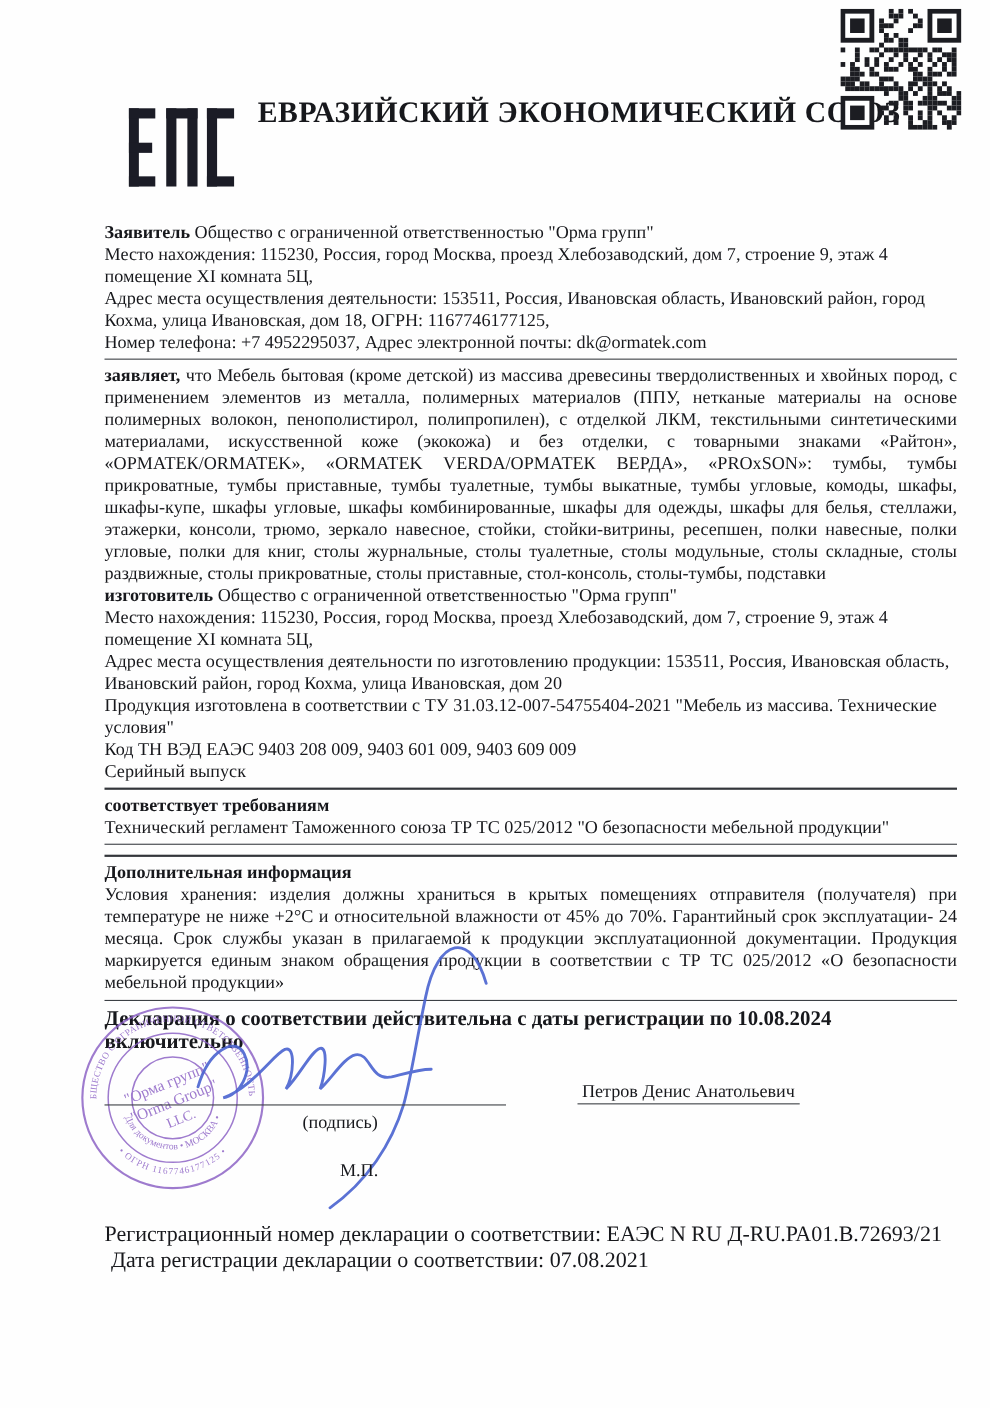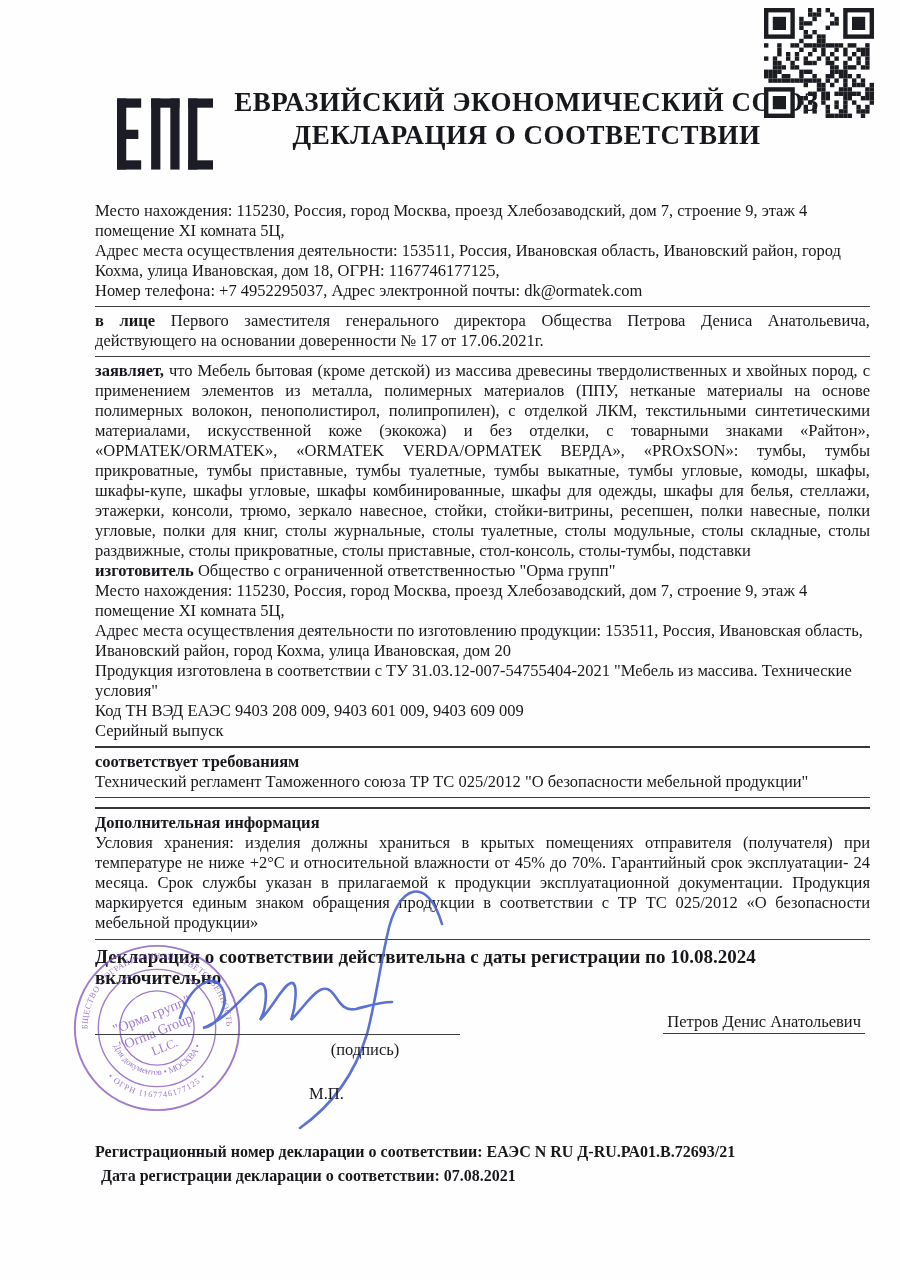--- a/index.html
+++ b/index.html
@@ -20,27 +20,27 @@
   .sect{padding-top:4px;margin-top:5px;}
   .rule-thin{border-top:1.6px solid #3c4045;}
   .rule-thick{border-top:2.2px solid #33363b;}
   p.ln{margin:0;font-size:16.5px;line-height:20px;}
   p.just{text-align:justify;}
   b.lead{font-weight:bold;}
   .first-block{margin-top:13px;}
   .validity{font-weight:bold;font-size:19px;line-height:21px;padding-top:6px;margin-top:6px;}
   .sig-area{position:relative;height:138px;margin-top:4px;}
   .sig-line{position:absolute;left:0;top:42px;width:365px;border-top:1.6px solid #3c4045;}
-  .sig-caption{position:absolute;left:180px;top:48px;width:180px;text-align:center;font-size:16.5px;}
-  .name-block{position:absolute;left:430px;top:20px;width:340px;text-align:right;font-size:16.5px;}
+  .sig-caption{position:absolute;left:180px;top:48px;width:180px;font-size:16.5px;}
+  .name-block{position:absolute;left:430px;top:20px;width:340px;text-align:left;font-size:16.5px;}
   .name-underline{display:inline-block;border-bottom:1.5px solid #3c4045;padding:0 4px 1px;}
   .fio-caption{margin-top:4px;}
   .mp{position:absolute;left:214px;top:92px;font-size:16.5px;}
   .footer{margin-top:10px;}
-  .footer p{margin:0;font-weight:bold;font-size:16px;line-height:24px;}
+  .footer p{margin:0;font-weight:normal;font-size:20px;line-height:24px;}
   .footer p + p{padding-left:6px;}
   .stamp-svg{position:absolute;left:-26px;top:-52px;width:176px;height:176px;opacity:.82;pointer-events:none;}
   .sig-ink{position:absolute;left:45px;top:-126px;width:330px;height:272px;opacity:.9;pointer-events:none;}
 </style>
 </head>
 <body>
 
 <div class="page">
 
   <div class="qr-wrap">
@@ -267,35 +267,32 @@
         <rect x="0" y="87" width="34" height="13"></rect>
       <rect x="48" y="0" width="13" height="100"></rect>
         <rect x="75" y="0" width="13" height="100"></rect>
       <rect x="48" y="0" width="40" height="13"></rect>
       <rect x="100" y="0" width="13" height="100"></rect>
         <rect x="100" y="0" width="35" height="13"></rect>
       <rect x="100" y="87" width="35" height="13"></rect>
     </svg>
     <div class="title-block">
       <div class="title-line">ЕВРАЗИЙСКИЙ ЭКОНОМИЧЕСКИЙ СОЮЗ</div>
-      <div class="title-line">ДЕКЛАРАЦИЯ О СООТВЕТСТВИИ</div>
     </div>
   </div>
 
   <div class="content">
 
     <div class="sect first-block">
+      <p class="ln"><b class="lead">Заявитель</b><span> Общество с ограниченной ответственностью "Орма групп"</span></p>
       <p class="ln">Место нахождения: 115230, Россия, город Москва, проезд Хлебозаводский, дом 7, строение 9, этаж 4 помещение XI комната 5Ц,</p>
       <p class="ln">Адрес места осуществления деятельности: 153511, Россия, Ивановская область, Ивановский район, город Кохма, улица Ивановская, дом 18, ОГРН: 1167746177125,</p>
       <p class="ln">Номер телефона: +7 4952295037, Адрес электронной почты: dk@ormatek.com</p>
     </div>
 
-    <div class="sect rule-thin">
-      <p class="ln just"><b class="lead">в лице</b><span>  Первого заместителя генерального директора Общества Петрова Дениса Анатольевича, действующего на основании доверенности № 17 от 17.06.2021г.</span></p>
-    </div>
 
     <div class="sect rule-thin">
       <p class="ln just"><b class="lead">заявляет,</b><span> что Мебель бытовая (кроме детской) из массива древесины твердолиственных и хвойных пород, с применением элементов из металла, полимерных материалов (ППУ, нетканые материалы на основе полимерных волокон, пенополистирол, полипропилен), с отделкой ЛКМ, текстильными синтетическими материалами, искусственной коже (экокожа) и без отделки, с товарными знаками «Райтон», «ОРМАТЕК/ORMATEK», «ORMATEK VERDA/ОРМАТЕК ВЕРДА», «PROxSON»: тумбы, тумбы прикроватные, тумбы приставные, тумбы туалетные, тумбы выкатные, тумбы угловые, комоды, шкафы, шкафы-купе, шкафы угловые, шкафы комбинированные, шкафы для одежды, шкафы для белья, стеллажи, этажерки, консоли, трюмо, зеркало навесное, стойки, стойки-витрины, ресепшен, полки навесные, полки угловые, полки для книг, столы журнальные, столы туалетные, столы модульные, столы складные, столы раздвижные, столы прикроватные, столы приставные, стол-консоль, столы-тумбы, подставки</span></p>
       <p class="ln"><b class="lead">изготовитель</b><span> Общество с ограниченной ответственностью "Орма групп"</span></p>
       <p class="ln">Место нахождения: 115230, Россия, город Москва, проезд Хлебозаводский, дом 7, строение 9, этаж 4 помещение XI комната 5Ц,</p>
       <p class="ln">Адрес места осуществления деятельности по изготовлению продукции: 153511, Россия, Ивановская область, Ивановский район, город Кохма, улица Ивановская, дом 20</p>
       <p class="ln">Продукция изготовлена в соответствии с ТУ 31.03.12-007-54755404-2021 "Мебель из массива. Технические условия"</p>
       <p class="ln">Код ТН ВЭД ЕАЭС  9403 208 009, 9403 601 009, 9403 609 009</p>
       <p class="ln">Серийный выпуск</p>
     </div>

